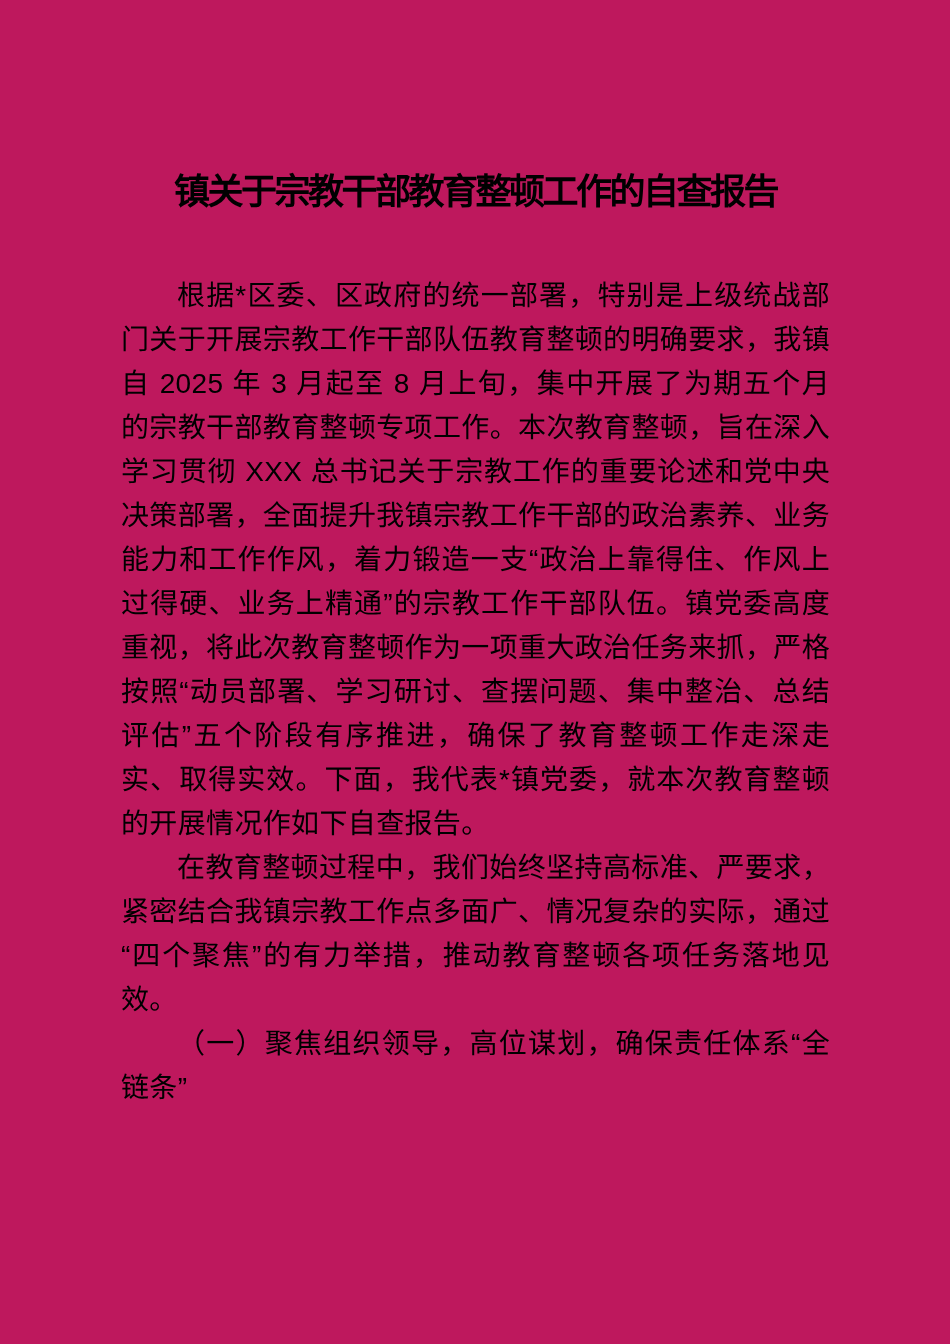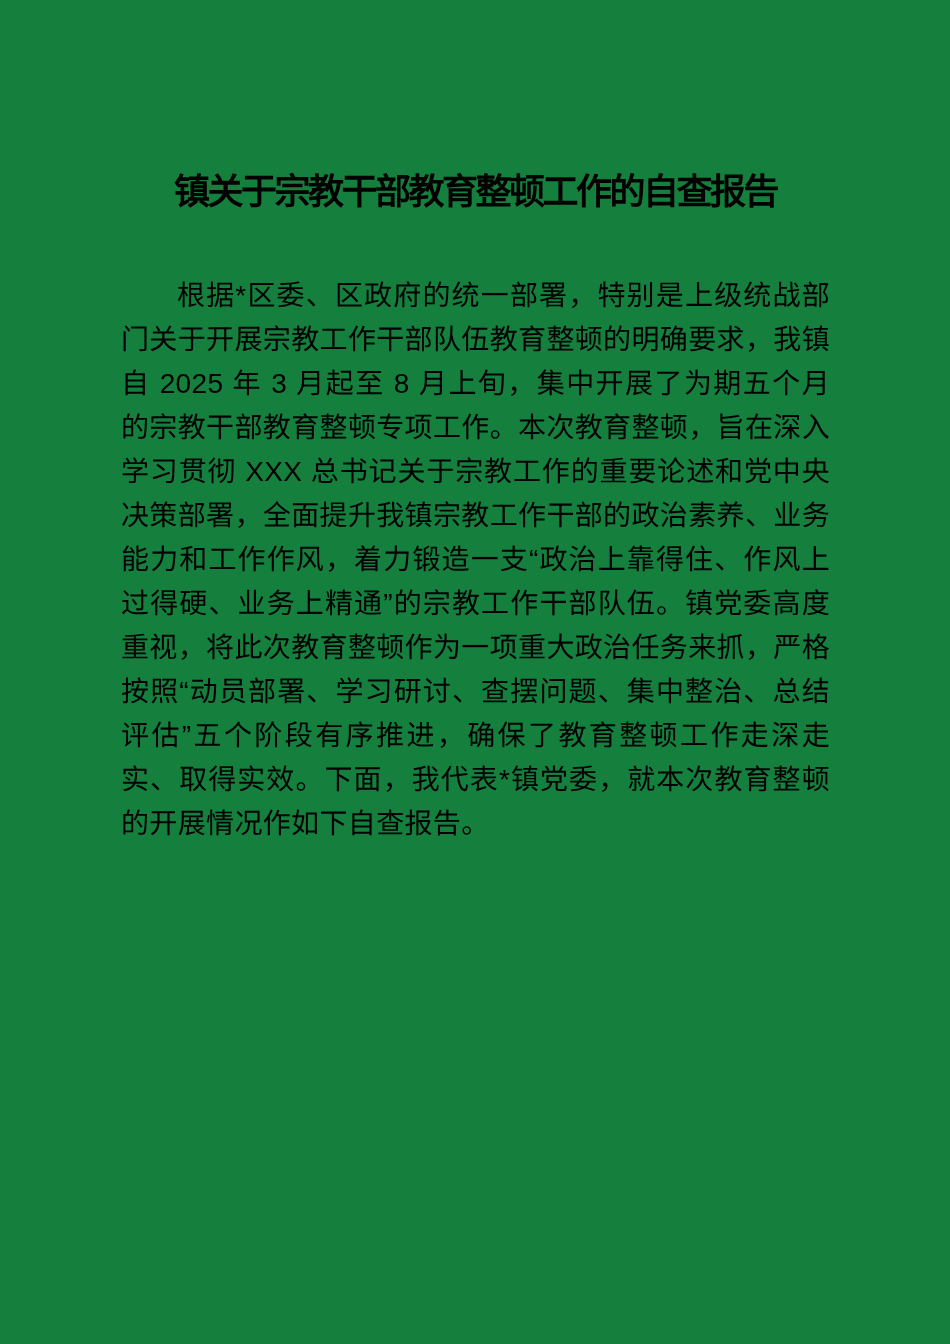--- a/index.html
+++ b/index.html
@@ -12,21 +12,21 @@
     background: #ffffff;
     color: #000000;
     font-family: "Liberation Sans", "DejaVu Sans", sans-serif;
   }
   .page {
     box-sizing: border-box;
     width: 950px;
     height: 1344px;
     padding: 168px 120px 40px 121px;
     overflow: hidden;
-    background: #15803d;
+    background: #be185d;
   }
   .doc-title {
     font-size: 36px;
     line-height: 48px;
     font-weight: 700;
     text-align: center;
     letter-spacing: -2.5px;
     margin: 0 0 58px 0;
   }
   .para {
@@ -45,15 +45,17 @@
 </style>
 </head>
 <body>
 
 <div class="page">
   <h1 class="doc-title">镇关于宗教干部教育整顿工作的自查报告</h1>
 
   <p class="para">根据*区委、区政府的统一部署，特别是上级统战部门关于开展宗教工作干部队伍教育整顿的明确要求，我镇自 2025 年 3 月起至 8 月上旬，集中开展了为期五个月的宗教干部教育整顿专项工作。本次教育整顿，旨在深入学习贯彻 XXX 总书记关于宗教工作的重要论述和党中央决策部署，全面提升我镇宗教工作干部的政治素养、业务能力和工作作风，着力锻造一支“政治上靠得住、作风上过得硬、业务上精通”的宗教工作干部队伍。镇党委高度重视，将此次教育整顿作为一项重大政治任务来抓，严格按照“动员部署、学习研讨、查摆问题、集中整治、总结评估”五个阶段有序推进，确保了教育整顿工作走深走实、取得实效。下面，我代表*镇党委，就本次教育整顿的开展情况作如下自查报告。</p>
 
 
+  <p class="para">在教育整顿过程中，我们始终坚持高标准、严要求，紧密结合我镇宗教工作点多面广、情况复杂的实际，通过“四个聚焦”的有力举措，推动教育整顿各项任务落地见效。</p>
 
+  <p class="para">（一）聚焦组织领导，高位谋划，确保责任体系“全链条”</p>
 
 </div>
 
 </body></html>

